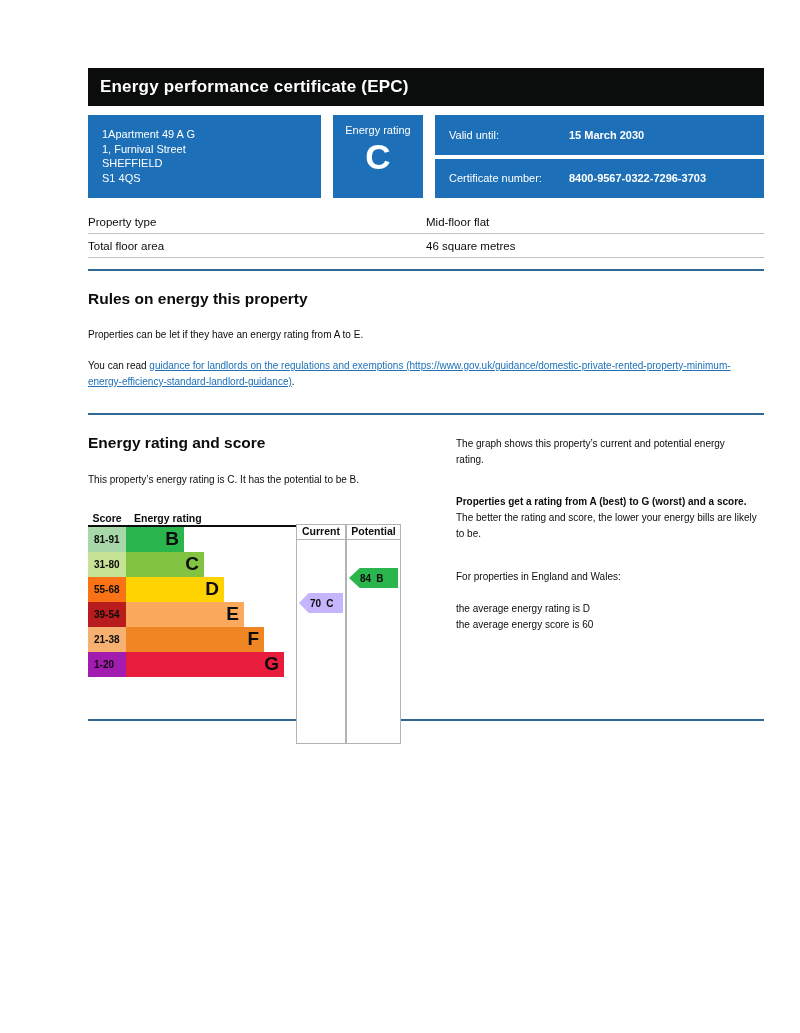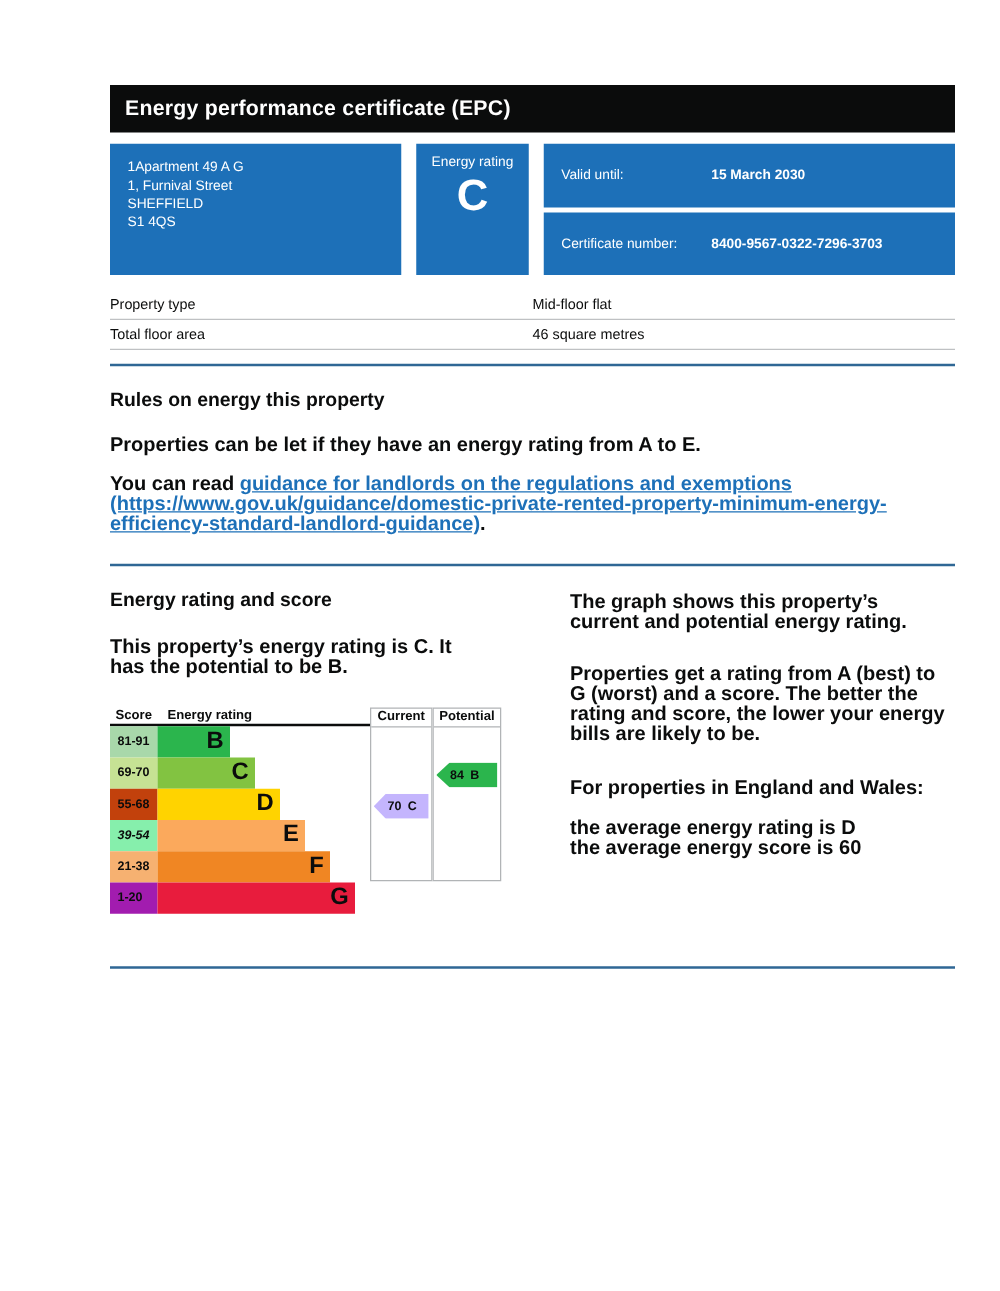--- a/index.html
+++ b/index.html
@@ -5,21 +5,21 @@
   * { margin:0; padding:0; box-sizing:border-box; }
   html,body { width:800px; height:1033px; background:#ffffff; }
   body { font-family:"Liberation Sans", sans-serif; color:#0b0c0c; }
   .doc { width:676px; margin-left:88px; padding-top:68px; }
 
   
   .masthead { background:#0b0c0c; height:38px; display:flex; align-items:center; padding-left:12px; }
   .masthead h1 { color:#ffffff; font-size:17px; font-weight:bold; letter-spacing:.2px; }
 
   
-  .summary { display:flex; margin-top:9px; height:105px; gap:12px; }
+  .summary { display:flex; margin-top:9px; height:83px; gap:12px; }
   .box { background:#1d70b8; color:#ffffff; }
   .addr-box { width:233px; padding:12px 14px; font-size:11px; line-height:14.5px; }
   .rating-box { width:90px; text-align:center; padding-top:9px; }
   .rating-box .rb-label { font-size:11px; }
   .rating-box .rb-letter { font-size:35px; font-weight:bold; line-height:42px; }
   .valid-col { flex:1; display:flex; flex-direction:column; gap:4px; }
   .valid-col .box { flex:1; display:flex; align-items:center; padding-left:14px; font-size:11px; }
   .valid-col .lbl { width:120px; }
   .valid-col .val { font-weight:bold; }
 
@@ -27,21 +27,21 @@
   .facts { margin-top:12px; }
   .facts .frow { display:flex; height:24px; align-items:center; border-bottom:1px solid #bfc1c3; font-size:11.5px; }
   .facts .flabel { width:338px; }
 
   .rule { height:2px; background:#2f6795; border:0; }
   .rule1 { margin-top:11px; }
   .rule2 { margin-top:23px; }
   .rule3 { margin-top:17px; }
 
   h2 { font-size:15.5px; font-weight:bold; }
-  p  { font-size:16px; line-height:16px;font-weight:bold; }
+  p  { font-size:10px; line-height:16px; }
   a  { color:#1d70b8; text-decoration:underline; cursor:pointer; }
 
   .rules-section { margin-top:19px; }
   .rules-section p.p1 { margin-top:19px; }
   .rules-section p.p2 { margin-top:15px; width:660px; }
 
   
   .cols { display:flex; margin-top:19px; justify-content:space-between; }
   .col-left { width:350px; }
   .col-right { width:308px; }
@@ -53,21 +53,21 @@
   .col-right p.gp4 { margin-top:16px; }
 
   
   .epc-chart { position:relative; width:313px; height:190px; margin-top:24px; }
   .chart-head-left { display:flex; width:208px; height:15px; border-bottom:2px solid #0b0c0c; font-size:10.5px; font-weight:bold; }
   .chart-head-left .h-score { width:38px; text-align:center; }
   .chart-head-left .h-rating { padding-left:8px; }
   .band-row { display:flex; height:25px; width:208px; }
   .score-cell { width:38px; font-size:10px; font-weight:bold; line-height:25px; padding-left:6px; }
   .band-bar { font-size:19px; font-weight:bold; line-height:24px; text-align:right; padding-right:5px; color:#0b0c0c; }
-  .pcol { position:absolute; top:0; height:139px; border:1px solid #b1b4b6; background:#ffffff; }
+  .pcol { position:absolute; top:12px; height:220px; border:1px solid #b1b4b6; background:#ffffff; }
   .pcol-current { left:208px; width:50px; }
   .pcol-potential { left:258px; width:55px; }
   .pcol-head { height:15px; border-bottom:1px solid #b1b4b6; text-align:center; font-size:10.5px; font-weight:bold; }
   .pointer { position:absolute; right:2px; height:20px; display:flex; align-items:center; gap:5px; font-size:10px; font-weight:bold; color:#0b0c0c; padding-left:11px; clip-path:polygon(0 50%, 22% 0, 100% 0, 100% 100%, 22% 100%); }
   .pointer-current { width:44px; }
   .pointer-potential { width:49px;align-items:center; }
 </style>
 </head>
 <body>
 
@@ -131,29 +131,29 @@
         <div class="chart-head-left">
           <span class="h-score">Score</span>
           <span class="h-rating">Energy rating</span>
         </div>
         <div id="band-rows">
             <div class="band-row">
               <div class="score-cell" style="background: rgb(168, 216, 170);">81-91</div>
               <div class="band-bar" style="background: rgb(43, 181, 77); width: 58px;">B</div>
             </div>
             <div class="band-row">
-              <div class="score-cell" style="background: rgb(198, 226, 148);">69-70</div>
+              <div class="score-cell" style="background: rgb(198, 226, 148);">31-80</div>
               <div class="band-bar" style="background: rgb(130, 195, 65); width: 78px;">C</div>
             </div>
             <div class="band-row">
-              <div class="score-cell" style="background: #c2410c;">55-68</div>
+              <div class="score-cell" style="background: #f97316;">55-68</div>
               <div class="band-bar" style="background: rgb(255, 211, 0); width: 98px;">D</div>
             </div>
             <div class="band-row">
-              <div class="score-cell" style="background: #86efac; font-style: italic;">39-54</div>
+              <div class="score-cell" style="background: #b91c1c;">39-54</div>
               <div class="band-bar" style="background: rgb(251, 169, 92); width: 118px;">E</div>
             </div>
             <div class="band-row">
               <div class="score-cell" style="background: rgb(246, 177, 113);">21-38</div>
               <div class="band-bar" style="background: rgb(240, 134, 35); width: 138px;">F</div>
             </div>
             <div class="band-row">
               <div class="score-cell" style="background: #a21caf;">1-20</div>
               <div class="band-bar" style="background: rgb(232, 28, 61); width: 158px;">G</div>
             </div>

